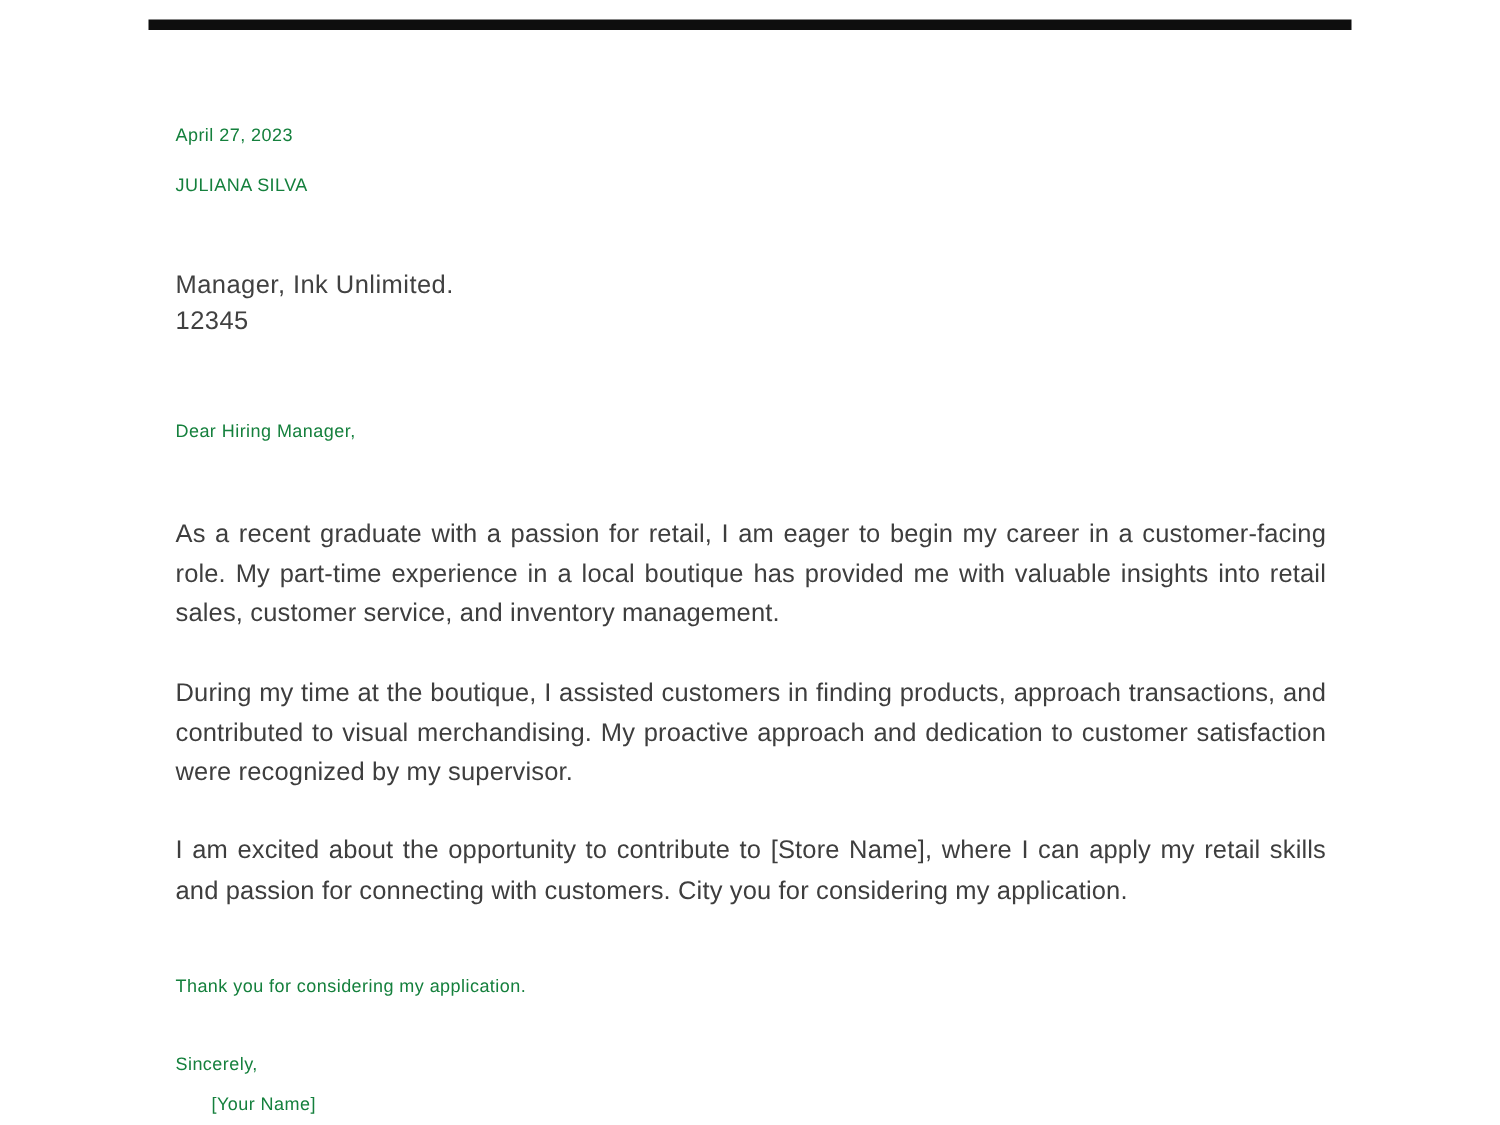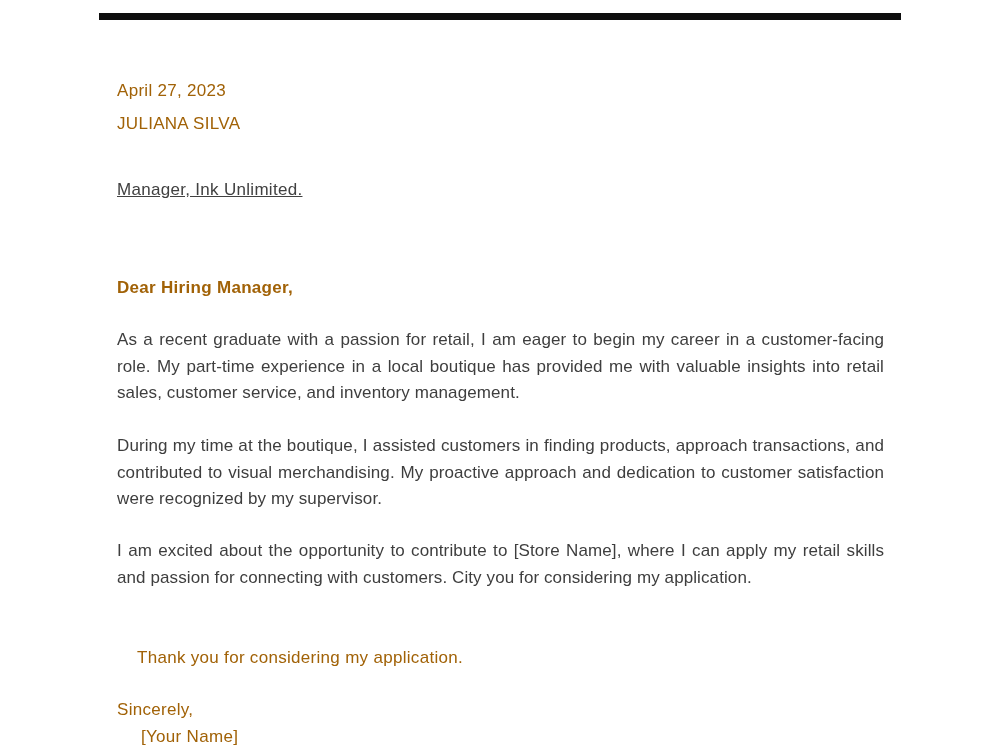--- a/index.html
+++ b/index.html
@@ -23,63 +23,65 @@
     width: 802px;
     height: 7px;
     background: #0e0e0e;
   }
   .block {
     position: absolute;
     left: 117px;
     width: 767px;
   }
   .heading-text {
-    font-size: 17px;
+    font-size: 12px;
     line-height: 17px;
     letter-spacing: 0.3px;
-    color: #a16207;
+    color: #15803d;
     white-space: nowrap;
   }
   .address-block {
     font-size: 17px;
     line-height: 24px;
     letter-spacing: 0.3px;
     color: #414141;
   }
   .body-paragraph {
     font-size: 17px;
     line-height: 26.5px;
     letter-spacing: 0.1px;
     color: #3e3e3e;
     text-align: justify;
+    margin-top: 16px;
   }
   .pos-date      { top: 82px; }
   .pos-name      { top: 115px; }
-  .pos-recipient { top: 178px; text-decoration: underline; }
-  .pos-salute    { top: 279px; font-weight: bold; }
+  .pos-recipient { top: 178px; }
+  .pos-salute    { top: 279px; }
   .pos-p1        { top: 327px; }
   .pos-p2        { top: 433px; }
   .pos-p3        { top: 538px; }
-  .pos-thanks    { top: 649px; margin-left: 20px; }
+  .pos-thanks    { top: 649px; }
   .pos-signoff   { top: 701px; }
   .pos-signature { top: 728px; margin-left: 24px; }
 </style>
 </head>
 <body>
 
 <div class="page">
 
   <div class="top-bar"></div>
 
   <div class="block heading-text pos-date">April 27, 2023</div>
 
   <div class="block heading-text pos-name">JULIANA SILVA</div>
 
   <div class="block address-block pos-recipient">
     <div>Manager, Ink Unlimited.</div>
+    <div>12345</div>
   </div>
 
   <div class="block heading-text pos-salute">Dear Hiring Manager,</div>
 
   <div class="block body-paragraph pos-p1">As a recent graduate with a passion for retail, I am eager to begin my career in a customer-facing role. My part-time experience in a local boutique has provided me with valuable insights into retail sales, customer service, and inventory management.</div>
 
   <div class="block body-paragraph pos-p2">During my time at the boutique, I assisted customers in finding products, approach transactions, and contributed to visual merchandising. My proactive approach and dedication to customer satisfaction were recognized by my supervisor.</div>
 
   <div class="block body-paragraph pos-p3">I am excited about the opportunity to contribute to [Store Name], where I can apply my retail skills and passion for connecting with customers. City you for considering my application.</div>
 

